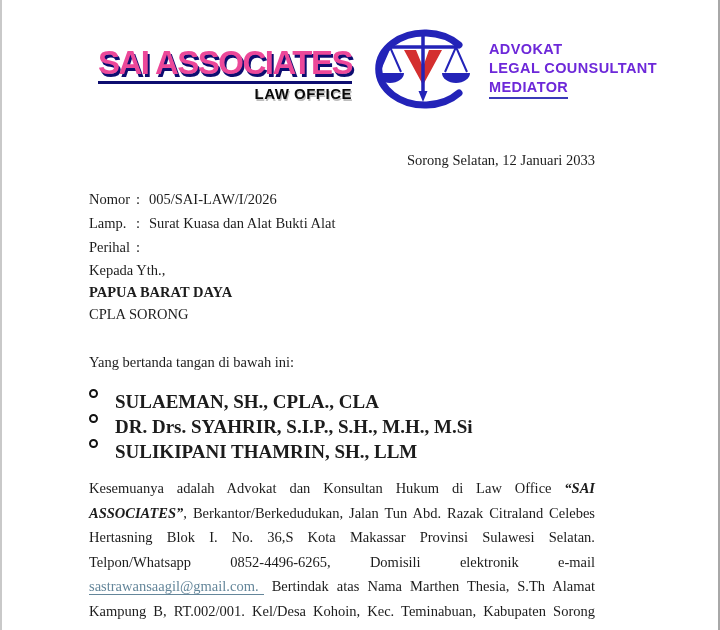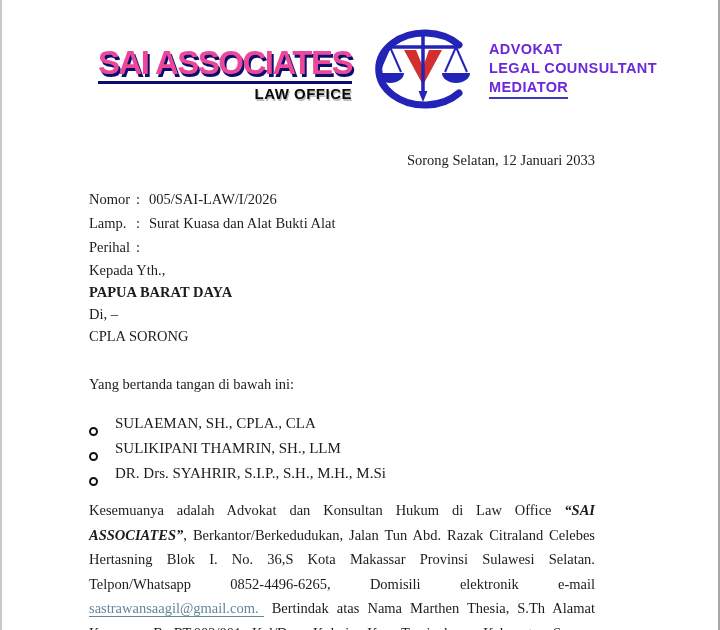--- a/index.html
+++ b/index.html
@@ -33,21 +33,21 @@
   .content { padding:0 123px 0 87px; font-size:14.5px; }
   .date-line { margin-top:38px; text-align:right; line-height:20px; }
   .meta { margin-top:17px; }
   .meta-row { display:flex; line-height:24px; }
   .meta-label { width:47px; flex:none; }
   .meta-colon { width:13px; flex:none; }
   .addressee { line-height:22px; }
   .bold { font-weight:bold; }
   .intro { margin-top:26px; line-height:22px; }
   .signatories { margin-top:16px; }
-  .signatory { display:flex; align-items:flex-end; line-height:25px; font-weight:normal; font-size:15px; }
+  .signatory { display:flex; align-items:flex-start; line-height:25px; font-weight:bold; font-size:19px; }
   .bullet { width:9px; height:9px; border:2.5px solid #111; border-radius:50%; margin-right:17px; flex:none; }
   .body-para { margin-top:12px; text-align:justify; line-height:24.5px; }
   .firm-quoted { font-weight:bold; font-style:italic; }
   .email-link { color:#64869a; text-decoration:none; border-bottom:1px solid #64869a; padding-right:5px; }
 </style>
 </head>
 <body>
 
 <div class="page">
 
@@ -99,38 +99,37 @@
       </div>
       <div class="meta-row">
         <span class="meta-label">Perihal</span>
         <span class="meta-colon">:</span>
       </div>
     </div>
 
     <div class="addressee">
       <div>Kepada Yth.,</div>
       <div class="bold">PAPUA BARAT DAYA</div>
-      <div>Di, –</div>
       <div>CPLA SORONG</div>
     </div>
 
     <div class="intro">Yang bertanda tangan di bawah ini:</div>
 
     <div class="signatories">
       <div class="signatory">
         <span class="bullet"></span>
         <span>SULAEMAN, SH., CPLA., CLA</span>
       </div>
       <div class="signatory">
         <span class="bullet"></span>
-        <span>SULIKIPANI THAMRIN, SH., LLM</span>
+        <span>DR. Drs. SYAHRIR, S.I.P., S.H., M.H., M.Si</span>
       </div>
       <div class="signatory">
         <span class="bullet"></span>
-        <span>DR. Drs. SYAHRIR, S.I.P., S.H., M.H., M.Si</span>
+        <span>SULIKIPANI THAMRIN, SH., LLM</span>
       </div>
     </div>
 
     <div class="body-para">
       <span>Kesemuanya adalah Advokat dan Konsultan Hukum di Law Office </span><span class="firm-quoted">“SAI ASSOCIATES”</span><span>, Berkantor/Berkedudukan, Jalan Tun Abd. Razak Citraland Celebes Hertasning Blok I. No. 36,S Kota Makassar Provinsi Sulawesi Selatan. Telpon/Whatsapp 0852-4496-6265, Domisili elektronik e-mail </span><a href="#" class="email-link">sastrawansaagil@gmail.com.</a><span> Bertindak atas Nama Marthen Thesia, S.Th Alamat Kampung B, RT.002/001. Kel/Desa Kohoin, Kec. Teminabuan, Kabupaten Sorong Selatan, Jabatan sebagai Ketua LMA kabupaten Sorong Selatan dan </span>
     </div>
 
   </div>
 </div>
 

